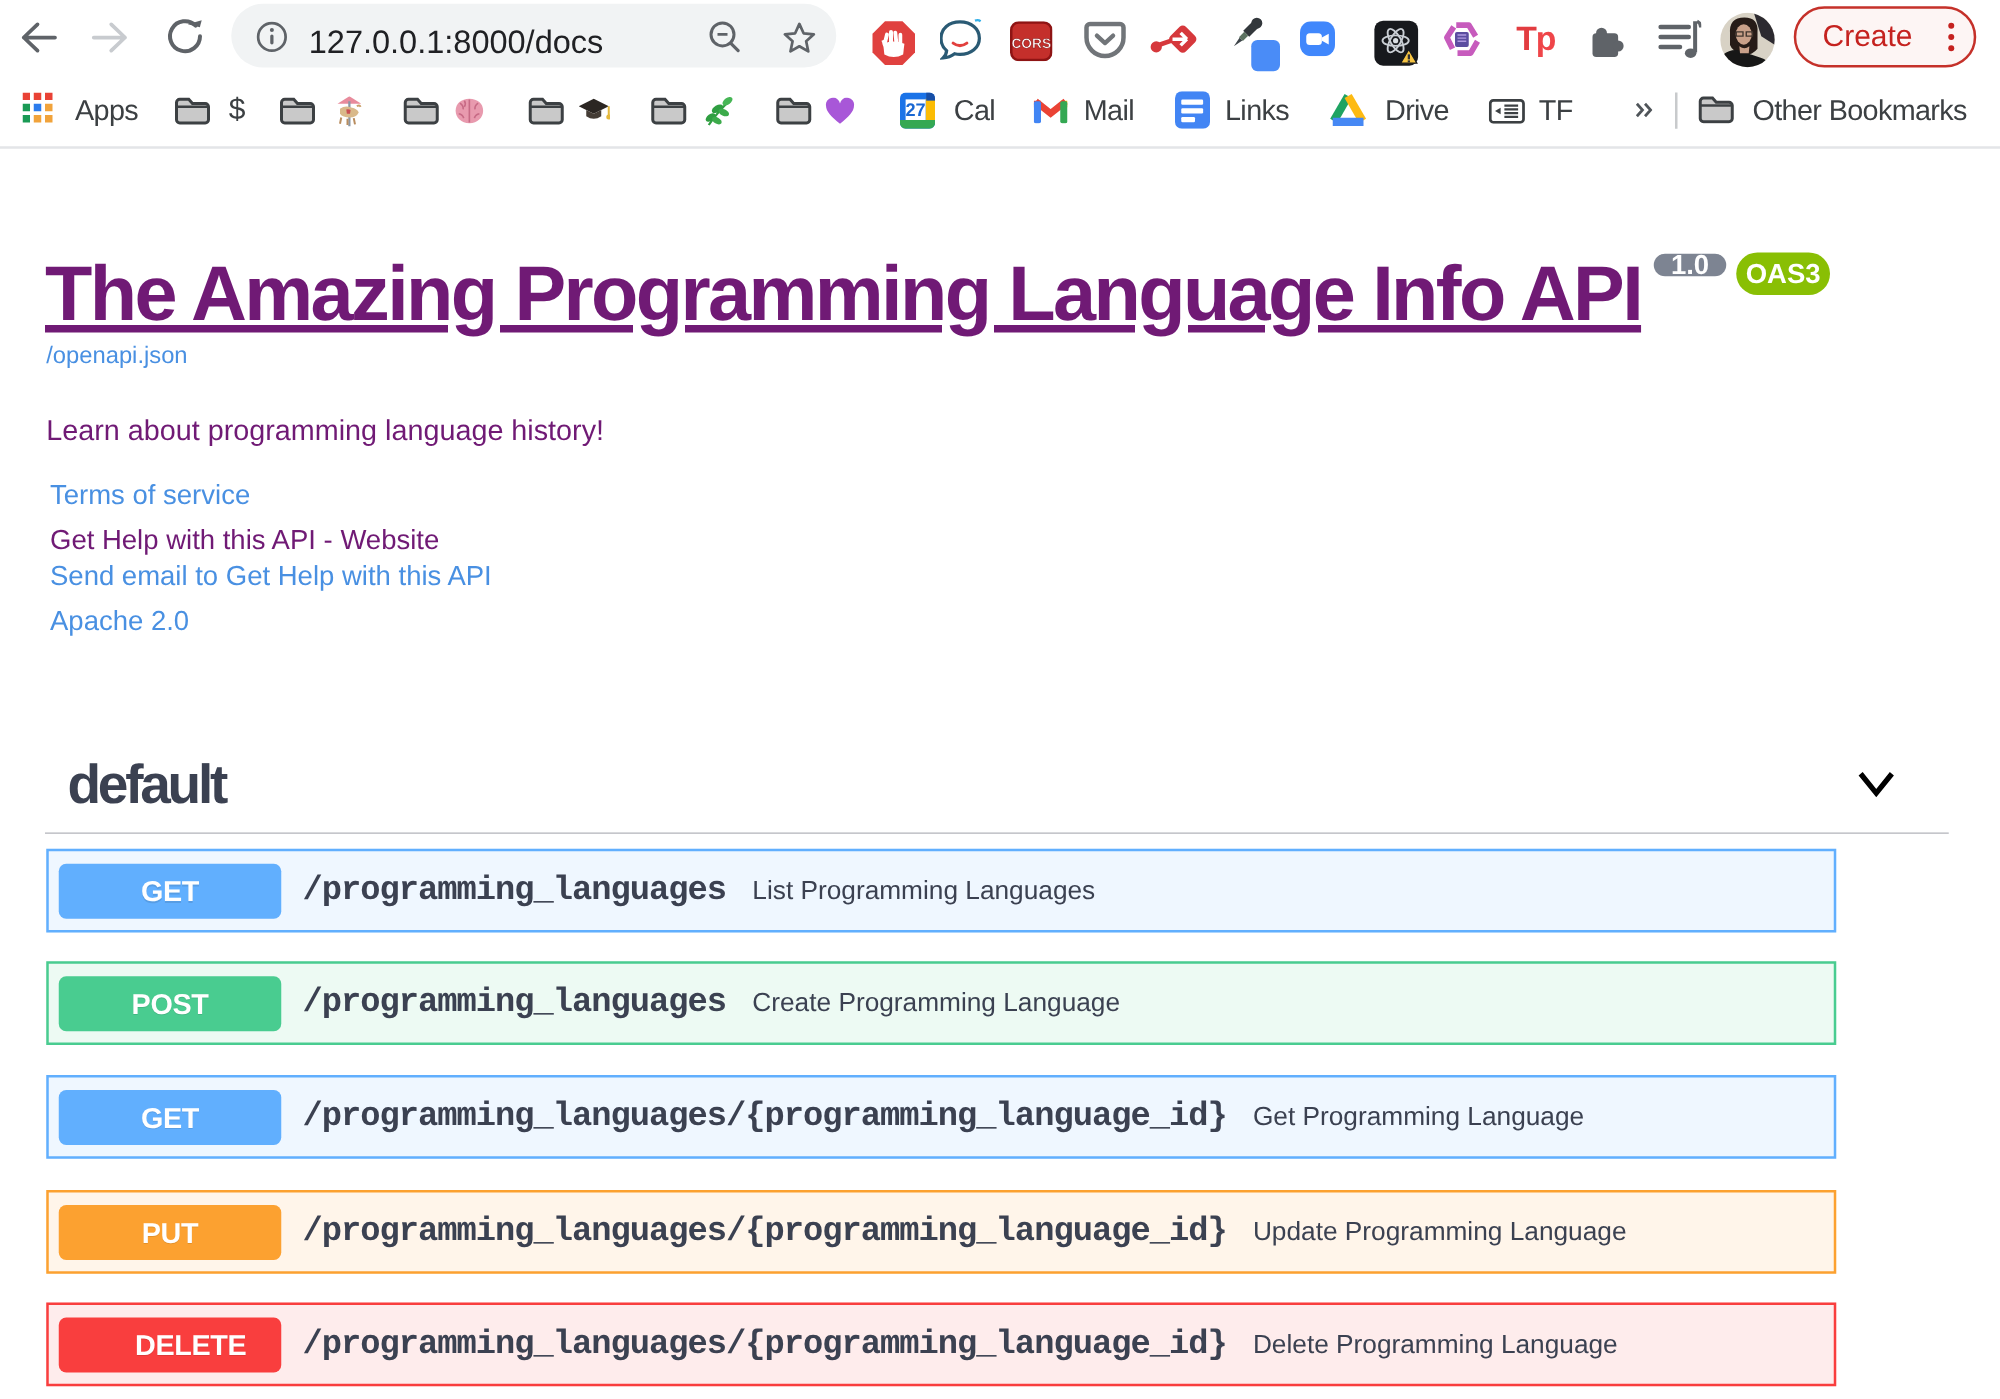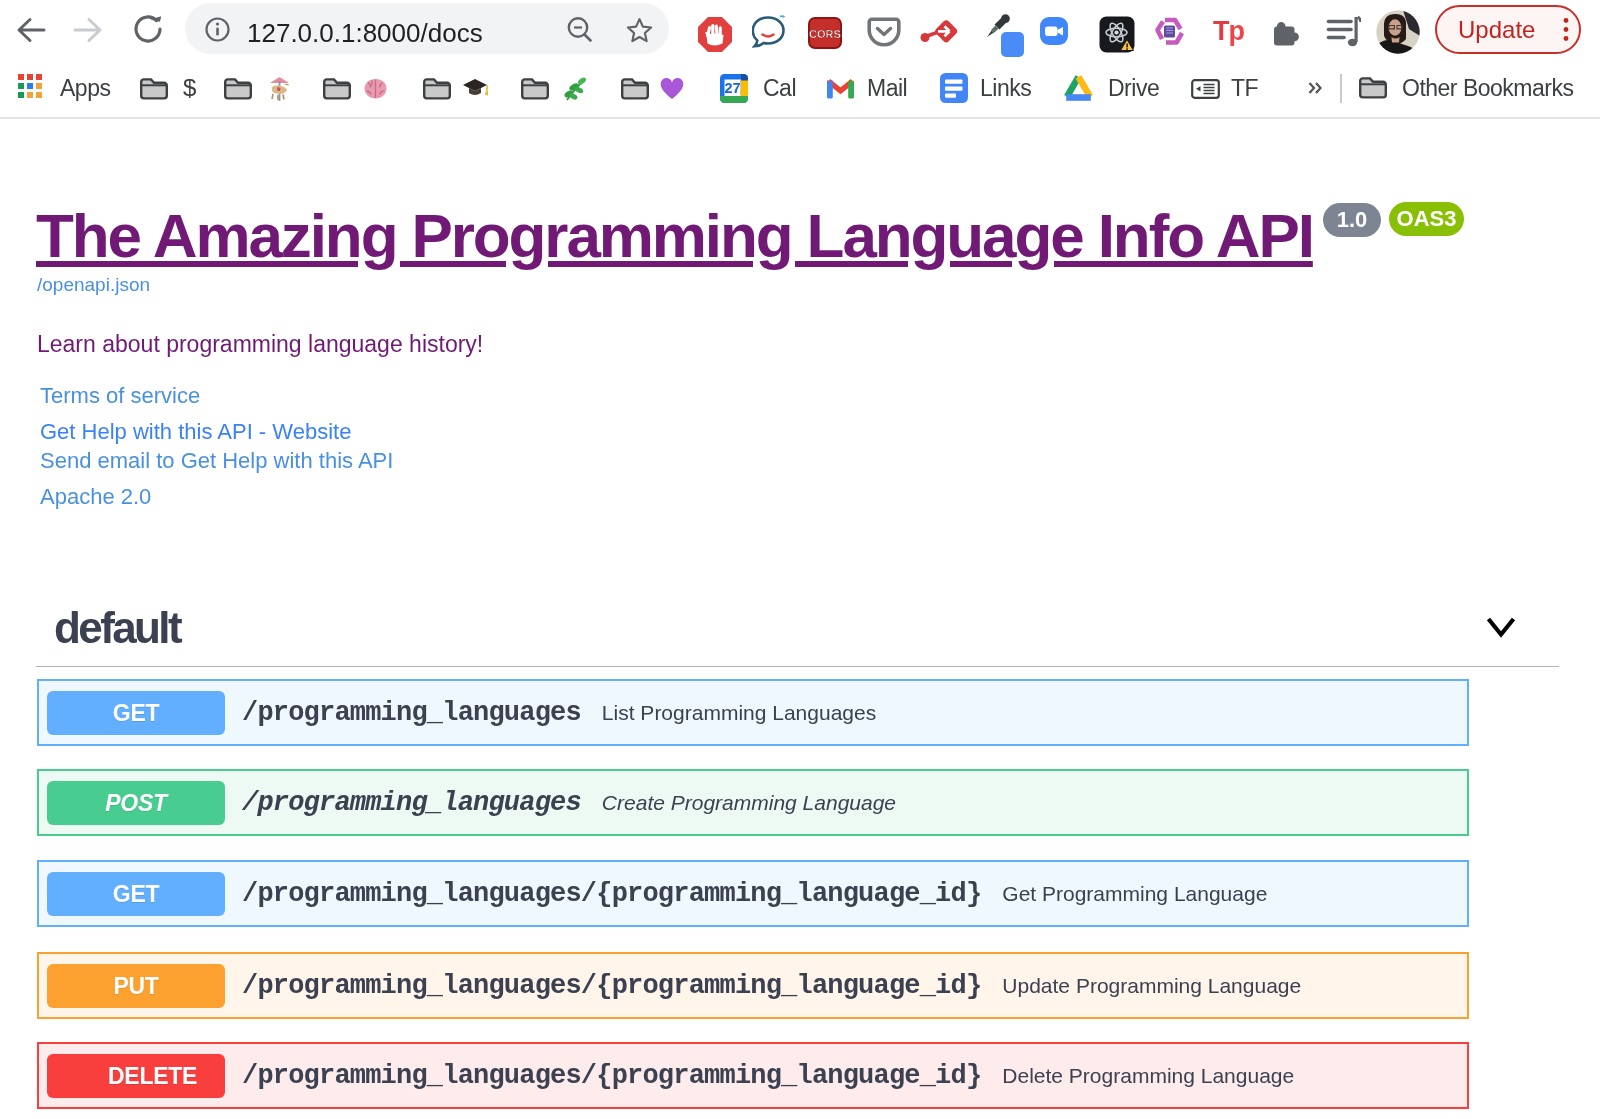--- a/index.html
+++ b/index.html
@@ -11,21 +11,21 @@
   #toolbar { position:absolute; left:0; top:0; width:1399px; height:62px; background:#fff; }
   #urlbar { position:absolute; left:185px; top:3px; width:484px; height:51px; background:#f1f3f4; border-radius:26px; }
   #bookmarks { position:absolute; left:0; top:62px; width:1600px; height:57px; background:#fff; border-bottom:2px solid #e3e5e8; }
   .bmtxt { position:absolute; line-height:1; font-size:23px; letter-spacing:-0.5px; color:#3c4043; white-space:nowrap; }
   
   .opblock { position:absolute; left:37px; width:1432px; height:67px; border-radius:0; display:flex; align-items:center; }
   .opblock .method { width:178px; height:44px; border-radius:6px; margin-left:8px; margin-top:10px; align-self:flex-start; display:flex; align-items:center; justify-content:center; color:#fff; font-weight:bold; font-size:23px; letter-spacing:-0.3px; text-shadow:0 1px 0 rgba(0,0,0,.1); }
   .opblock .path { margin-left:17px; font-family:"Liberation Mono", monospace; font-weight:bold; font-size:27px; color:#3b4151; letter-spacing:-0.8px; white-space:nowrap; }
   .opblock .desc { margin-left:21px; font-size:21px; color:#3b4151; white-space:nowrap; }
   .op-get    { background:#eff7ff; border:2px solid #61affe; }
-  .op-post   { background:#edfaf3; border:2px solid #49cc90;font-style:italic; }
+  .op-post   { background:#edfaf3; border:2px solid #49cc90; }
   .op-put    { background:#fff5ea; border:2px solid #fca130; }
   .op-delete { background:#feecec; border:2px solid #f93e3e; }
   .m-get { background:#61affe; } .m-post { background:#49cc90; }
   .m-put { background:#fca130; } .m-delete { background:#f93e3e;padding-left:33px; }
 </style>
 </head>
 <body>
 <div id="page">
 
   <div id="toolbar">
@@ -164,21 +164,21 @@
         <path d="M27 0 H44 V26 L33 19 Z" fill="#2c2a30"></path>
         <path d="M8 17 Q7 4 19.5 4 Q31 4 30 16 L30 29 Q26 34 20 34 Q10 32 8 26 Z" fill="#261b17"></path>
         <ellipse cx="19" cy="17.5" rx="6.4" ry="8.2" fill="#c9a089"></ellipse>
         <path d="M13 15.5 h5.4 v3.4 h-5.4 Z M21 15.5 h5 v3.4 h-5 Z" fill="none" stroke="#41362f" stroke-width="1.1"></path>
         <path d="M0 44 L2 34 Q10 28 17 31 L32 36 Q39 38 41 44 Z" fill="#171717"></path>
         <path d="M15.5 27 q4 3 8 0 l-0.5 5.5 h-7 Z" fill="#c9a089"></path>
       </g>
     </svg>
 
     <div class="abs" style="left:1435px;top:5px;width:146px;height:49px;border:2.5px solid #c5312a;border-radius:25px;background:#fdf5f4;display:flex;align-items:center;">
-      <div style="margin-left:21px;font-size:24px;color:#c5221f;line-height:1;">Update</div>
+      <div style="margin-left:21px;font-size:24px;color:#c5221f;line-height:1;">Create</div>
       <svg style="margin-left:27px" width="8" height="26" viewBox="0 0 8 26">
         <circle cx="4" cy="3.5" r="2.4" fill="#c5221f"></circle>
         <circle cx="4" cy="12.5" r="2.4" fill="#c5221f"></circle>
         <circle cx="4" cy="21.5" r="2.4" fill="#c5221f"></circle>
       </svg>
     </div>
   </div>
 
   <div id="bookmarks">
 
@@ -313,26 +313,26 @@
     <defs>
       <g id="fold">
         <path d="M2.2 5 a2.6 2.6 0 0 1 2.6 -2.6 h7.2 l3 3.4 h10.2 a2.6 2.6 0 0 1 2.6 2.6 v10.4 a2.6 2.6 0 0 1 -2.6 2.6 H4.8 a2.6 2.6 0 0 1 -2.6 -2.6 Z" fill="#c9c9c9" stroke="#3c4043" stroke-width="2.4"></path>
         <path d="M2.2 8.3 H27.8" stroke="#3c4043" stroke-width="2"></path>
       </g>
     </defs>
   </svg>
 
   <div id="content">
     <div class="txt" style="left:36px;top:205px;font-size:62px;font-weight:bold;color:#701a75;letter-spacing:-2.1px;text-decoration:underline;">The Amazing Programming Language Info API</div>
-    <div class="abs" style="left:1323px;top:203px;width:58px;height:34px;border-radius:17px;background:#7d8492;color:#fff;font-weight:bold;font-size:22px;display:flex;align-items:center;justify-content:center;">1.0</div>
+    <div class="abs" style="left:1323px;top:203px;width:58px;height:18px;border-radius:17px;background:#7d8492;color:#fff;font-weight:bold;font-size:22px;display:flex;align-items:center;justify-content:center;">1.0</div>
     <div class="abs" style="left:1389px;top:202px;width:75px;height:34px;border-radius:17px;background:#89bf04;color:#fff;font-weight:bold;font-size:22px;display:flex;align-items:center;justify-content:center;">OAS3</div>
     <div class="txt" style="left:37px;top:275px;font-size:19px;color:#4990e2;">/openapi.json</div>
     <div class="txt" style="left:37px;top:333px;font-size:23px;color:#701a75;">Learn about programming language history!</div>
     <div class="txt" style="left:40px;top:385px;font-size:22px;color:#4990e2;">Terms of service</div>
-    <div class="txt" style="left:40px;top:421px;font-size:22px;color:#3b82f6;">Get Help with this API - Website</div>
+    <div class="txt" style="left:40px;top:421px;font-size:22px;color:#701a75;">Get Help with this API - Website</div>
     <div class="txt" style="left:40px;top:450px;font-size:22px;color:#4990e2;">Send email to Get Help with this API</div>
     <div class="txt" style="left:40px;top:486px;font-size:22px;color:#4990e2;">Apache 2.0</div>
 
     <div class="txt" style="left:54px;top:605.5px;font-size:44px;font-weight:bold;color:#3b4151;letter-spacing:-2.6px;">default</div>
     <svg class="abs" style="left:1486px;top:616px" width="30" height="22" viewBox="0 0 30 22">
       <path d="M2.5 3 L15 18.5 L27.5 3" stroke="#000" stroke-width="4.2" fill="none"></path>
     </svg>
     <div class="abs" style="left:36px;top:666px;width:1523px;height:1px;background:rgba(59,65,81,.4);"></div>
 
     <div class="opblock op-get" style="top:679px;">

